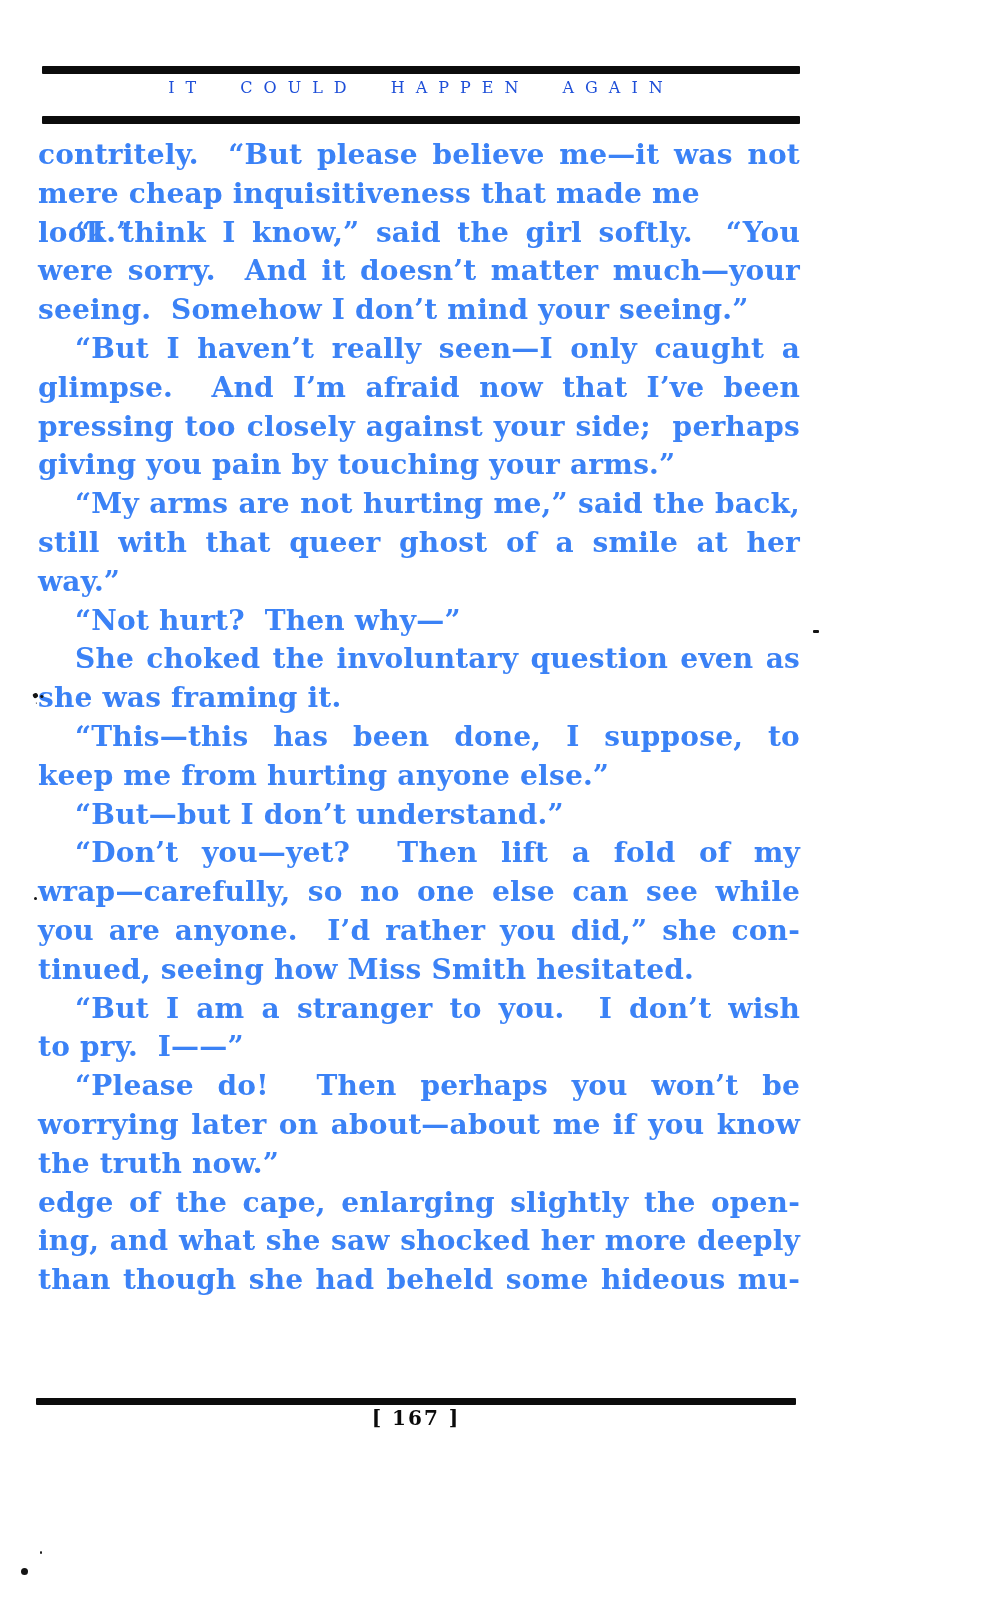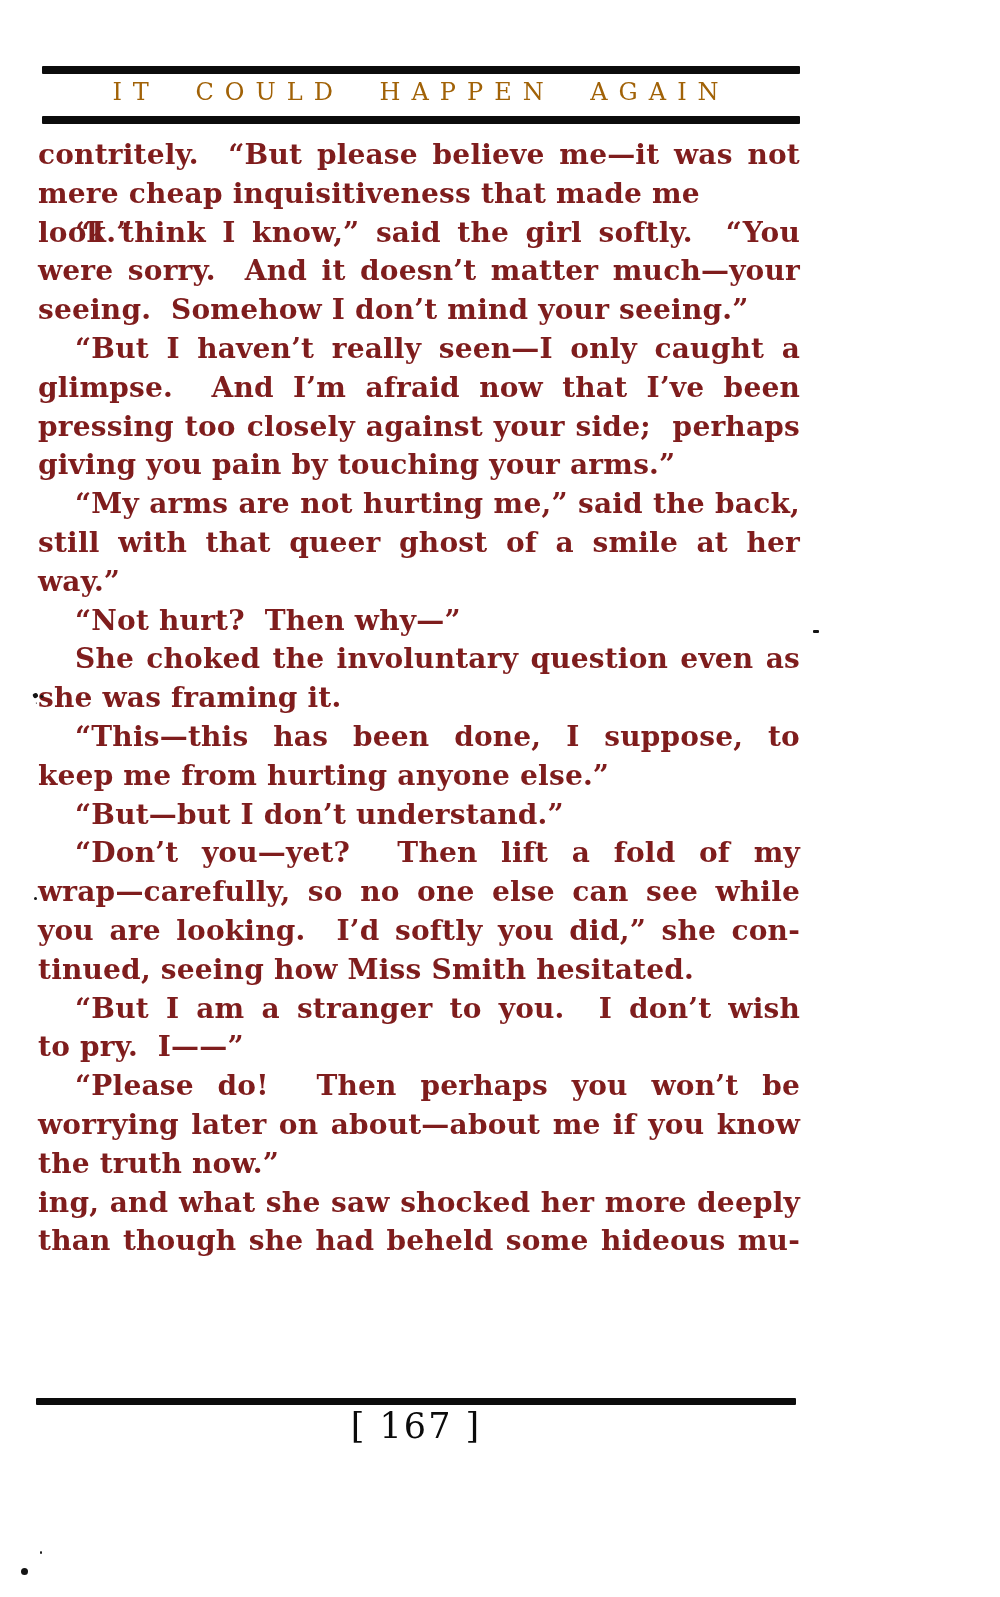--- a/index.html
+++ b/index.html
@@ -21,57 +21,57 @@
   }
   .rule-top    { left: 42px; top: 66px;  width: 758px; height: 8px; }
   .rule-mid    { left: 42px; top: 116px; width: 758px; height: 8px; }
   .rule-footer { left: 36px; top: 1398px; width: 760px; height: 7px; }
 
   
   .running-head {
     position: absolute;
     left: 42px; top: 78px; width: 758px;
     text-align: center;
-    font-size: 24px;
+    font-size: 16px;
     font-weight: 400;
     letter-spacing: 11px;
     word-spacing: 17px;
     white-space: nowrap;
-    color: #a16207;
+    color: #1d4ed8;
   }
 
   
   .body-text {
     position: absolute;
     left: 38px; top: 136px; width: 762px;
   }
   .line {
     height: 38.8px;
     line-height: 38.8px;
     font-size: 28px;
     font-weight: 700;
     white-space: pre-wrap;
     letter-spacing: 0.2px;
-    color: #7f1d1d;
+    color: #3b82f6;
   }
   .line.justify {
     text-align: justify;
     -moz-text-align-last: justify;
     text-align-last: justify;
   }
   .line.left { text-align: left; }
   .line.indent { padding-left: 37px; }
 
   
   .folio {
     position: absolute;
     left: 36px; top: 1406px; width: 760px;
     text-align: center;
-    font-size: 35px;
-    font-weight: 400;
+    font-size: 20px;
+    font-weight: 700;
     letter-spacing: 2px;
     color: #0b0b0b;
   }
 
   
   .speck { position: absolute; background: #141414; border-radius: 50%; }
   .speck-pen-mark   { left: 33px;  top: 693px;  width: 5px; height: 5px;
                       box-shadow: 5px 4px 0 -1px #141414, -3px 7px 0 -2px #141414;
                       border-radius: 40% 60% 50% 50%; transform: rotate(-30deg); }
   .speck-dot-left   { left: 34px;  top: 897px;  width: 3px; height: 3px; }
@@ -104,27 +104,28 @@
       <div class="line justify">still with that queer ghost of a smile at her</div>
       <div class="line left">way.”</div>
       <div class="line left indent">“Not hurt?  Then why—”</div>
       <div class="line justify indent">She choked the involuntary question even as</div>
       <div class="line left">she was framing it.</div>
       <div class="line justify indent">“This—this has been done, I suppose, to</div>
       <div class="line left">keep me from hurting anyone else.”</div>
       <div class="line left indent">“But—but I don’t understand.”</div>
       <div class="line justify indent">“Don’t you—yet?  Then lift a fold of my</div>
       <div class="line justify">wrap—carefully, so no one else can see while</div>
-      <div class="line justify">you are looking.  I’d softly you did,” she con-</div>
+      <div class="line justify">you are anyone.  I’d rather you did,” she con-</div>
       <div class="line left">tinued, seeing how Miss Smith hesitated.</div>
       <div class="line justify indent">“But I am a stranger to you.  I don’t wish</div>
       <div class="line left">to pry.  I——”</div>
       <div class="line justify indent">“Please do!  Then perhaps you won’t be</div>
       <div class="line justify">worrying later on about—about me if you know</div>
       <div class="line left">the truth now.”</div>
+      <div class="line justify">edge of the cape, enlarging slightly the open-</div>
       <div class="line justify">ing, and what she saw shocked her more deeply</div>
       <div class="line justify">than though she had beheld some hideous mu-</div>
     </div>
 
   <div class="rule rule-footer"></div>
 
   <div class="folio">[ 167 ]</div>
 
   <div class="speck speck-pen-mark"></div>
   <div class="speck speck-dot-left"></div>

